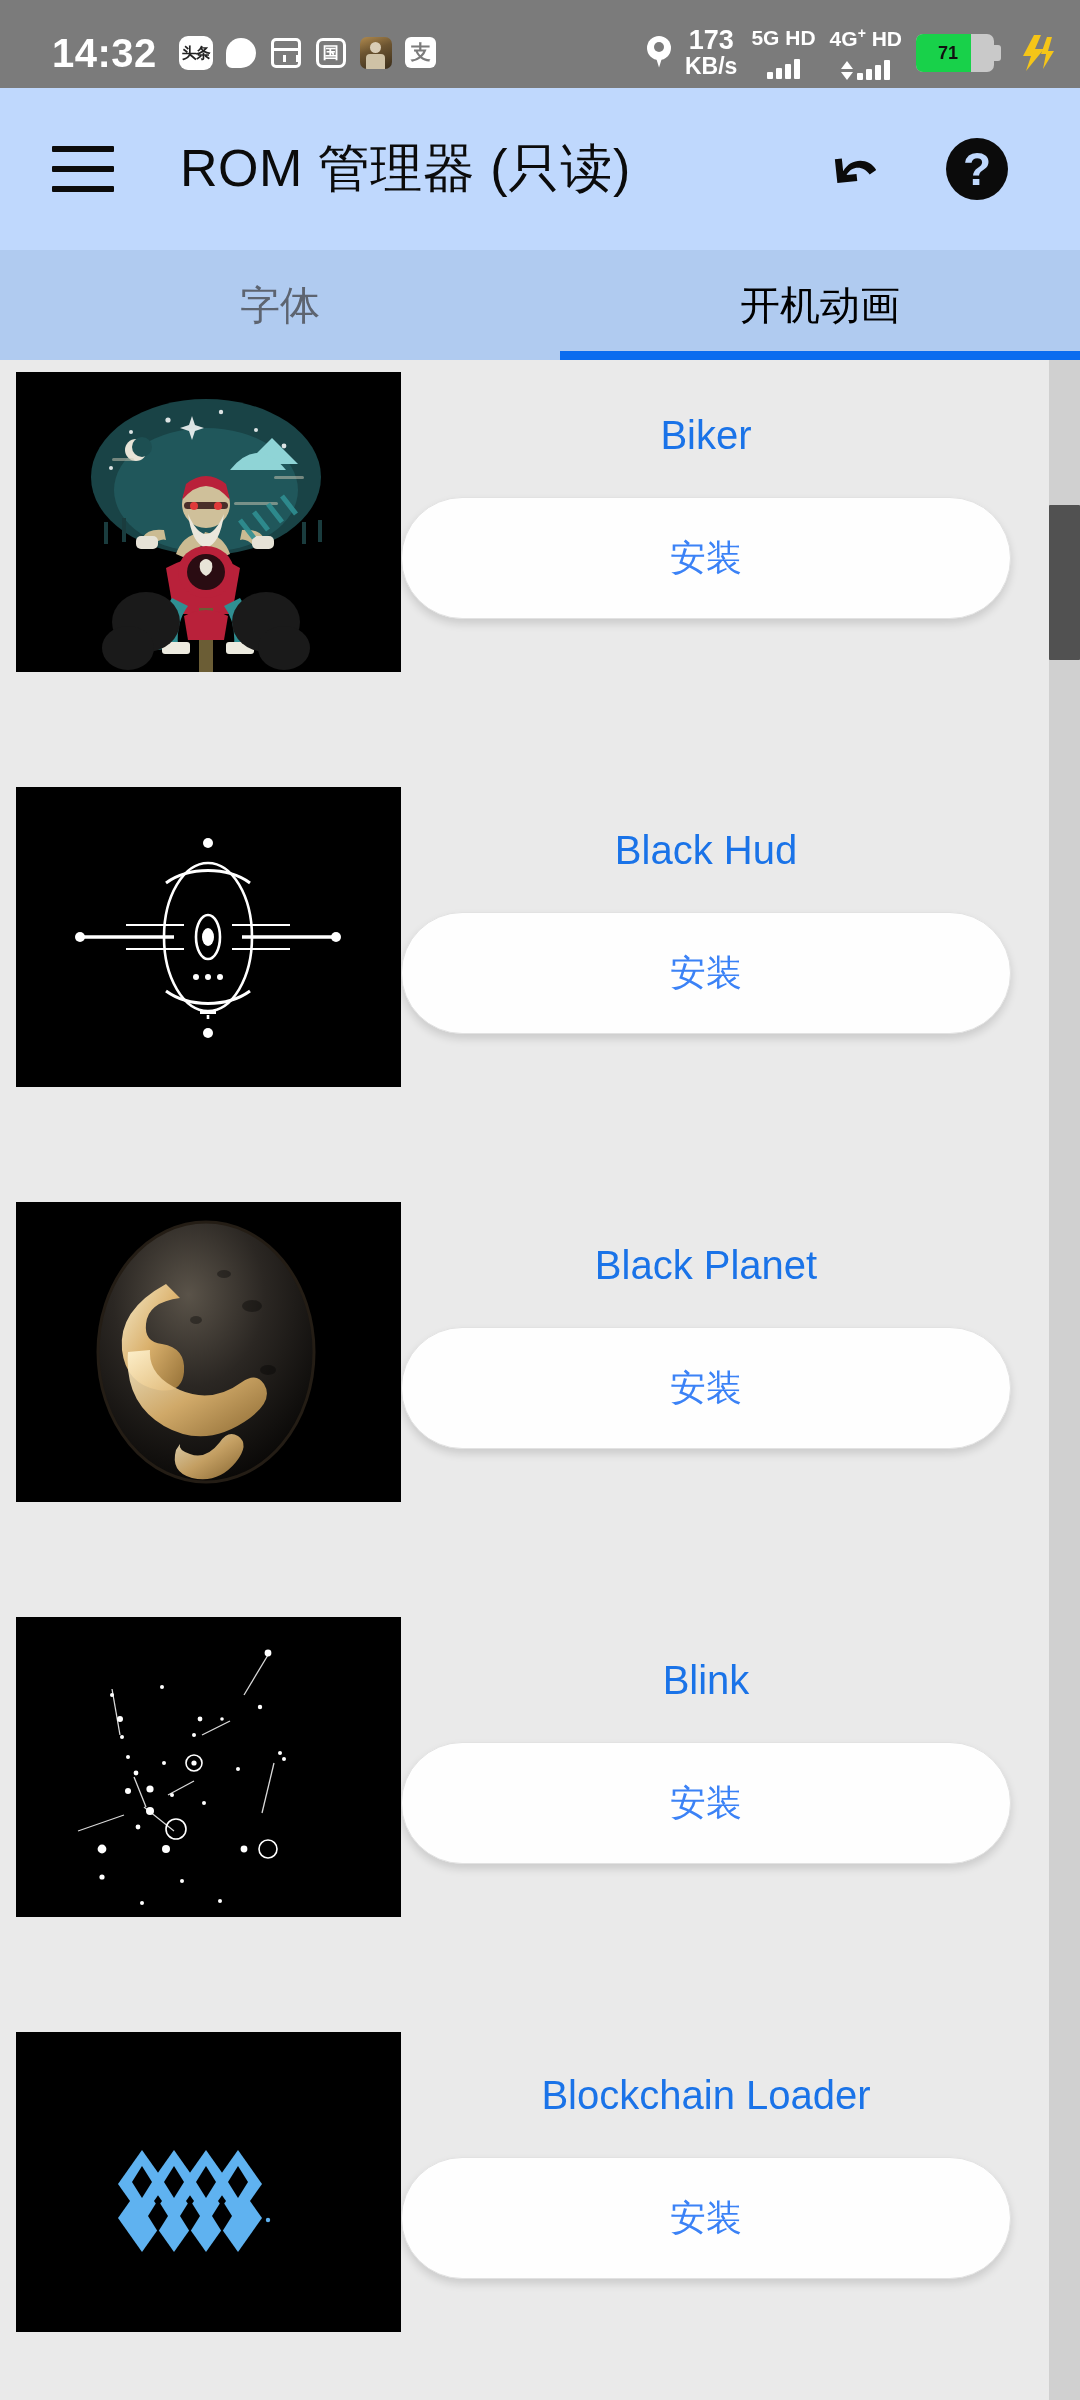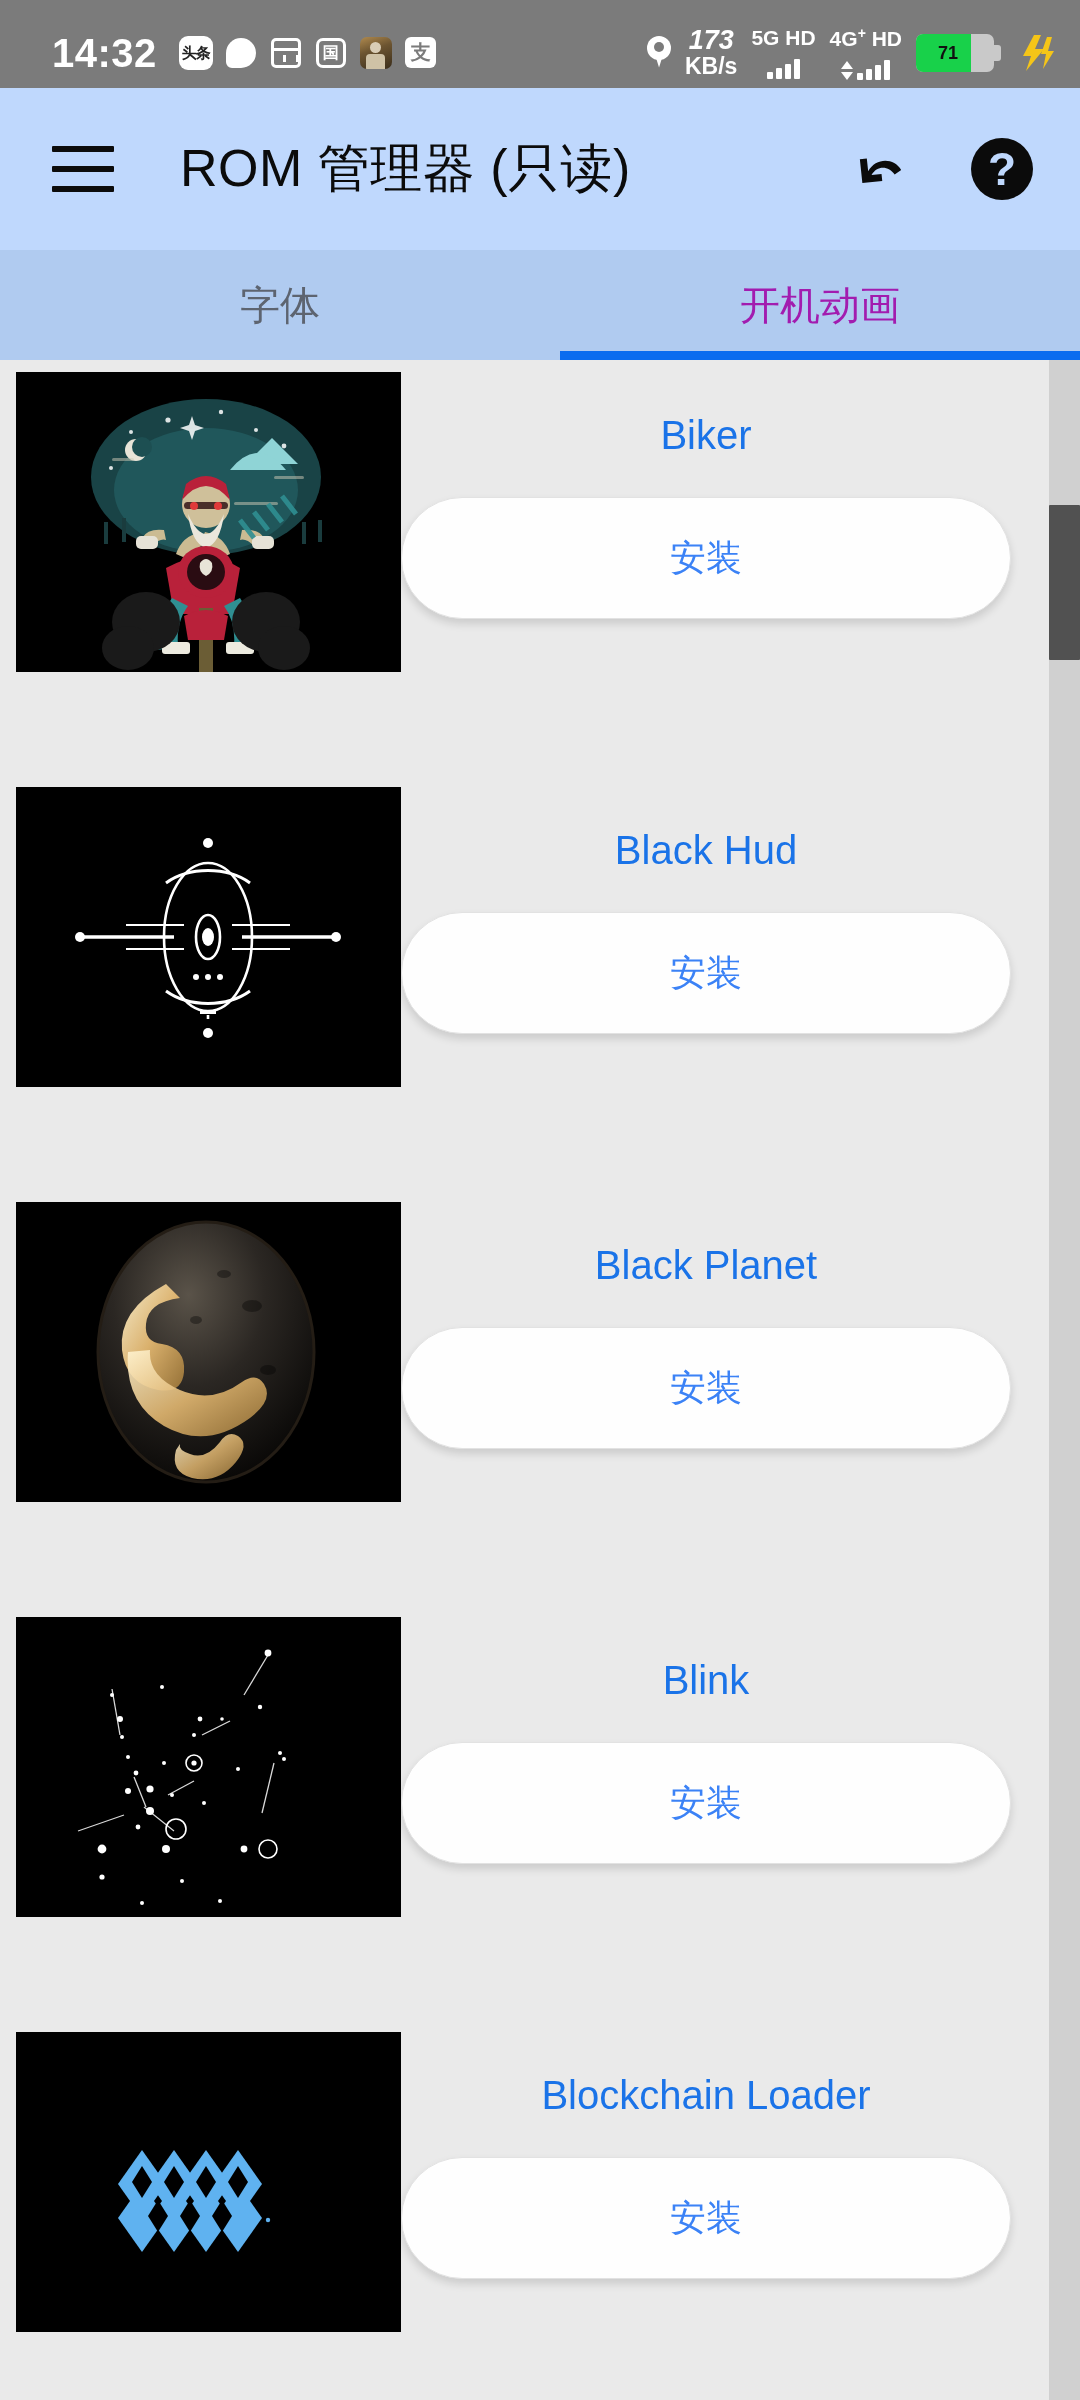--- a/index.html
+++ b/index.html
@@ -45,21 +45,21 @@
 
   .sb-right{ margin-left:auto; display:flex; align-items:center; gap:14px; }
   .pin{ width:24px;height:34px; position:relative; }
   .pin:before{content:"";position:absolute;top:0;left:0;width:24px;height:24px;
       border-radius:50% 50% 50% 50%;background:#fff;}
   .pin:after{content:"";position:absolute;top:16px;left:7px;width:10px;height:16px;
       background:#fff;clip-path:polygon(0 0,100% 0,50% 100%);}
   .pin i{position:absolute;top:6px;left:7px;width:10px;height:10px;border-radius:50%;
       background:#7B7B7B;z-index:2;display:block;}
   .netspeed{ display:flex;flex-direction:column;align-items:center;line-height:1.02; }
-  .netspeed .n1{ font-size:27px;font-weight:700;font-style:italic; }
+  .netspeed .n1{ font-size:27px;font-weight:700; }
   .netspeed .n2{ font-size:23px;font-weight:700; }
   .sigblock{ display:flex;flex-direction:column;align-items:center;gap:11px; }
   .sigblock .lbl{ font-size:21px;font-weight:700;line-height:1;white-space:nowrap; }
   .sigblock .lbl sup{ font-size:14px; }
   .bars{ display:flex;align-items:flex-end;gap:3px;height:20px; }
   .bars b{ width:6px;background:#fff;border-radius:1px;display:block; }
   .bars b:nth-child(1){height:7px;} .bars b:nth-child(2){height:11px;}
   .bars b:nth-child(3){height:15px;} .bars b:nth-child(4){height:20px;}
   .datarow{ display:flex;align-items:flex-end;gap:4px;height:20px; }
   .updown{ width:12px;height:19px;position:relative;flex:0 0 auto; }
@@ -73,38 +73,38 @@
       background:#C9C9C9;border-radius:0 3px 3px 0;}
   .battery .fill{ height:38px;background:#18D14A;border-radius:7px 0 0 7px; }
   .battery .pct{ position:absolute;left:0;right:14px;text-align:center;color:#111;
       font-size:18px;font-weight:700;line-height:38px; }
   .bolt{ width:40px;height:40px;position:relative;margin-left:6px; }
   .bolt svg{ display:block; }
 
   
   .appbar{
     height:162px;width:1080px;background:#BFD8FD;
-    display:flex;align-items:center;padding:0 47px 0 52px;
+    display:flex;align-items:center;padding:0 72px 0 52px;
   }
   .hamburger{ width:62px;height:46px;display:flex;flex-direction:column;
       justify-content:space-between;cursor:pointer;flex:0 0 auto; }
   .hamburger span{ display:block;height:6px;background:#0c0c0c;border-radius:1px; }
   .appbar-title{ font-size:52px;color:#0b0b0b;margin-left:66px;white-space:nowrap;
       font-weight:400;letter-spacing:.5px; }
   .appbar-actions{ margin-left:auto;display:flex;align-items:center;gap:62px; }
   .undo-icon{ width:60px;height:56px;flex:0 0 auto; }
   .help-icon{ width:62px;height:62px;border-radius:50%;background:#0b0b0b;color:#BFD8FD;
       font-size:46px;font-weight:700;text-align:center;line-height:62px;flex:0 0 auto; }
 
   
   .tabs{ height:110px;width:1080px;background:#B0CBF0;display:flex;position:relative; }
   .tab{ flex:1;display:flex;align-items:center;justify-content:center;
       font-size:40px;cursor:pointer;position:relative;margin-left:20px; }
   .tab.inactive{ color:#5d6470; }
-  .tab.active{ color:#a21caf; }
+  .tab.active{ color:#000000; }
   .tab.active .indicator{ position:absolute;bottom:0;left:0;right:0;height:9px;
       background:#0A6CEF; }
 
   
   .list{
     position:absolute;top:360px;left:0;width:1080px;height:2040px;
     background:#EAEAEA;overflow:hidden;
   }
   .list-inner{ width:1049px; }
   .row{ height:415px;width:848px;position:relative;display:flex;align-items:flex-start; }

